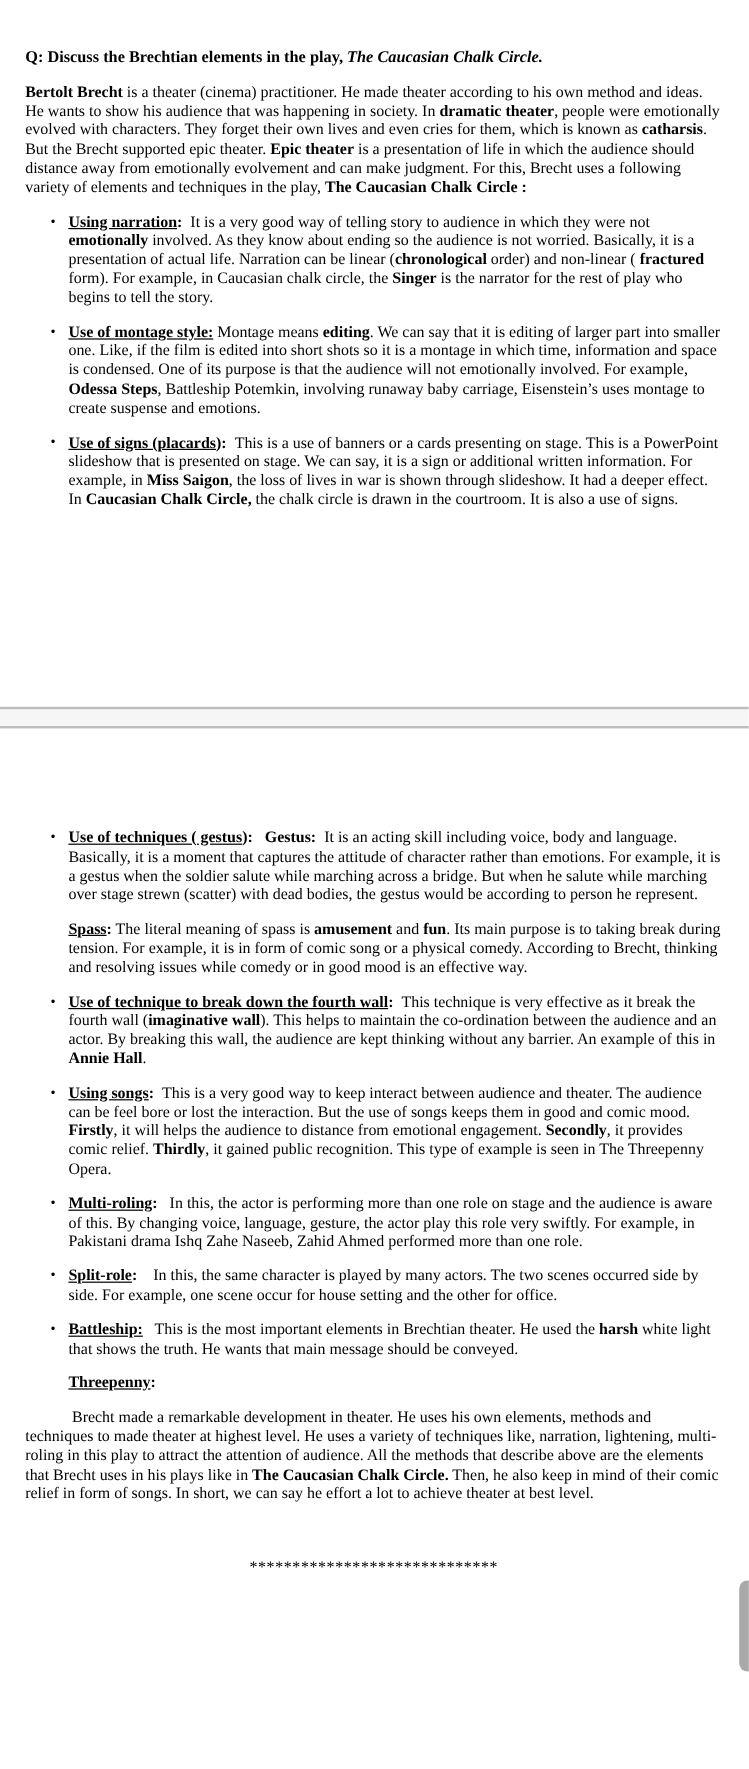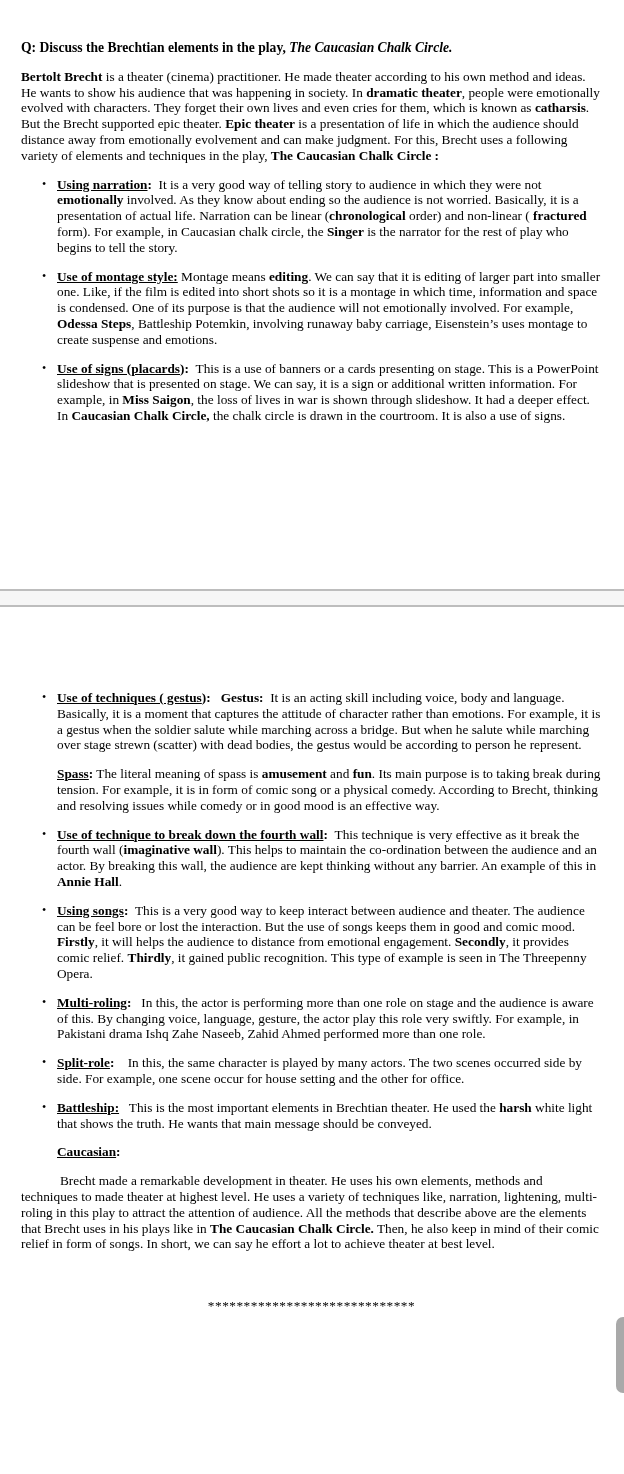--- a/index.html
+++ b/index.html
@@ -69,18 +69,18 @@
 <div id="page-break-band" style="background: rgb(246, 246, 246); border-top: 2px solid rgb(189, 189, 189); border-bottom: 2px solid rgb(189, 189, 189);"></div>
 
 <div id="page2" class="page">
     <div class="blk bullet"><span class="dot">•</span><span class="b u">Use of techniques ( gestus</span><span class="b">):   </span><span class="b">Gestus:</span><span>  It is an acting skill including voice, body and language. Basically, it is a moment that captures the attitude of character rather than emotions. For example, it is a gestus when the soldier salute while marching across a bridge. But when he salute while marching over stage strewn (scatter) with dead bodies, the gestus would be according to person he represent.</span></div>
     <div class="blk sub"><span class="b u">Spass</span><span class="b">:</span><span> The literal meaning of spass is </span><span class="b">amusement</span><span> and </span><span class="b">fun</span><span>. Its main purpose is to taking break during tension. For example, it is in form of comic song or a physical comedy. According to Brecht, thinking and resolving issues while comedy or in good mood is an effective way.</span></div>
     <div class="blk bullet"><span class="dot">•</span><span class="b u">Use of technique to break down the fourth wall</span><span class="b">:  </span><span>This technique is very effective as it break the fourth wall (</span><span class="b">imaginative wall</span><span>). This helps to maintain the co-ordination between the audience and an actor. By breaking this wall, the audience are kept thinking without any barrier. An example of this in </span><span class="b">Annie Hall</span><span>.</span></div>
     <div class="blk bullet"><span class="dot">•</span><span class="b u">Using songs</span><span class="b">:  </span><span>This is a very good way to keep interact between audience and theater. The audience can be feel bore or lost the interaction. But the use of songs keeps them in good and comic mood. </span><span class="b">Firstly</span><span>, it will helps the audience to distance from emotional engagement. </span><span class="b">Secondly</span><span>, it provides comic relief. </span><span class="b">Thirdly</span><span>, it gained public recognition. This type of example is seen in The Threepenny Opera.</span></div>
     <div class="blk bullet"><span class="dot">•</span><span class="b u">Multi-roling</span><span class="b">:   </span><span>In this, the actor is performing more than one role on stage and the audience is aware of this. By changing voice, language, gesture, the actor play this role very swiftly. For example, in Pakistani drama Ishq Zahe Naseeb, Zahid Ahmed performed more than one role.</span></div>
     <div class="blk bullet"><span class="dot">•</span><span class="b u">Split-role</span><span class="b">:    </span><span>In this, the same character is played by many actors. The two scenes occurred side by side. For example, one scene occur for house setting and the other for office.</span></div>
     <div class="blk bullet"><span class="dot">•</span><span class="b u">Battleship:</span><span>   This is the most important elements in Brechtian theater. He used the </span><span class="b">harsh</span><span> white light that shows the truth. He wants that main message should be conveyed.</span></div>
-    <div class="blk sub"><span class="b u">Caucasian</span><span class="b">:</span></div>
+    <div class="blk sub"><span class="b u">Threepenny</span><span class="b">:</span></div>
     <div class="blk indent"><span>Brecht made a remarkable development in theater. He uses his own elements, methods and techniques to made theater at highest level. He uses a variety of techniques like, narration, lightening, multi-roling in this play to attract the attention of audience. All the methods that describe above are the elements that Brecht uses in his plays like in </span><span class="b">The Caucasian Chalk Circle.</span><span> Then, he also keep in mind of their comic relief in form of songs. In short, we can say he effort a lot to achieve theater at best level.</span></div>
     <div class="blk stars"><span>*****************************</span></div>
   </div>
 
 <div id="scroll-thumb" style="background: rgb(169, 169, 169);"></div>
 
 </body></html>

